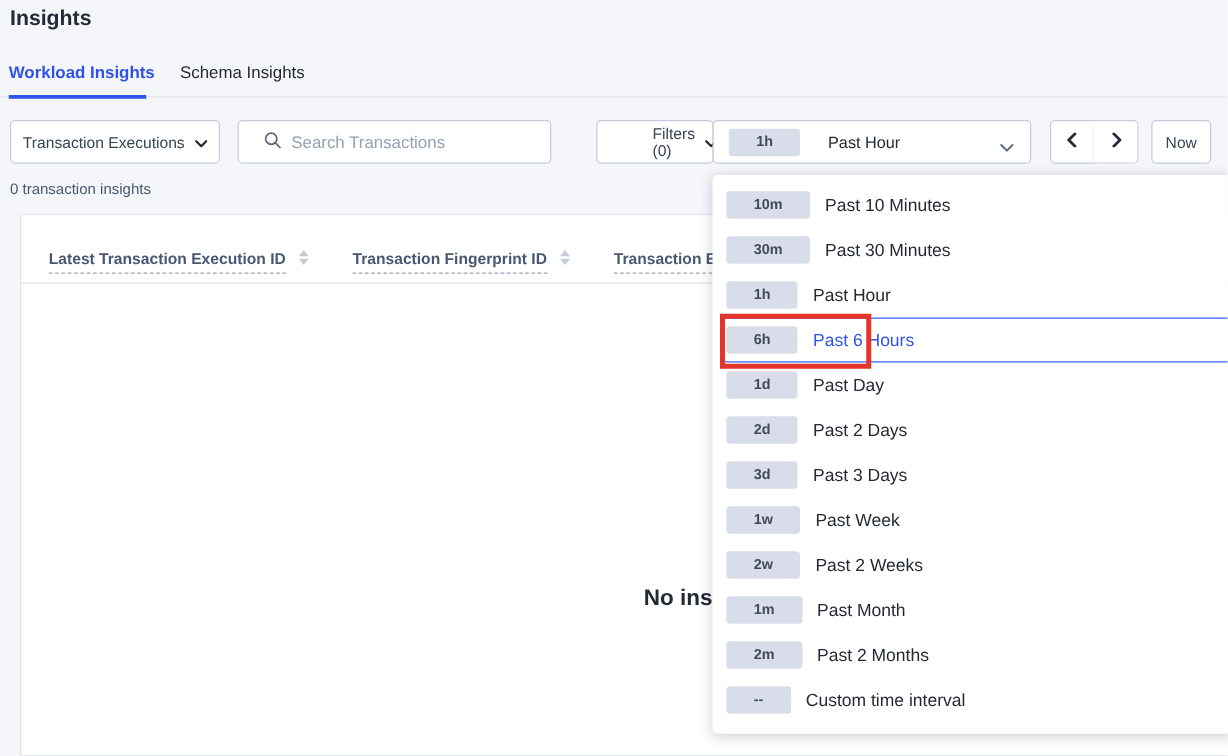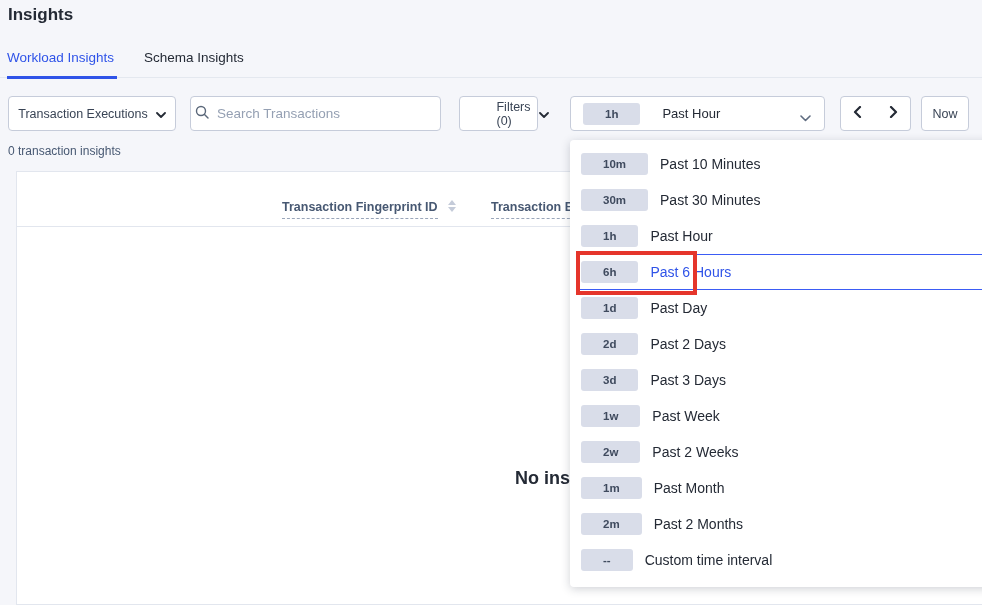--- a/index.html
+++ b/index.html
@@ -8,39 +8,39 @@
     position:relative; overflow:hidden;
     background:#f5f6fa;
     font-family:"Liberation Sans", sans-serif;
     color:#242a35;
   }
   .page-title { position:absolute; left:8px; top:5px; font-size:17px; font-weight:bold; color:#242a35; }
 
   
   .tabs-bar { position:absolute; left:0; top:44px; width:982px; height:34px; border-bottom:1px solid #e4e8ef; }
   .tab { position:absolute; top:6px; font-size:13.5px; cursor:pointer; }
-  .tab-active { left:7px; color:#2f53e8; font-weight:normal; }
+  .tab-active { left:7px; color:#2f53e8; font-weight:bold; }
   .tab-inactive { left:144px; color:#242a35; }
   .tab-underline { position:absolute; left:7px; bottom:-2px; width:110px; height:3px; background:#2f53e8; }
 
   
   .btn {
     position:absolute; top:96px; height:35px; background:#fff;
     border:1px solid #c6ccda; border-radius:4px;
     display:flex; align-items:center; justify-content:center; gap:8px;
     font-size:12.5px; font-weight:normal; color:#394455; cursor:pointer;
   }
   .sel-type { left:8px; width:168px; }
-  .search-box { left:190px; width:251px; justify-content:flex-start; padding:0 4px; font-weight:normal; }
+  .search-box { left:190px; width:251px; justify-content:flex-start; padding:0 20px; font-weight:normal; }
   .search-box input {
     border:none; outline:none; background:transparent; flex:1;
     font-family:"Liberation Sans", sans-serif; font-size:13.5px; color:#242a35;
   }
   .search-box input::placeholder { color:#95a0b3; }
-  .filters-btn { left:459px; width:79px;padding-left:48px; }
+  .filters-btn { left:477px; width:94px;padding-left:48px; }
   .time-picker { left:570px; width:255px; justify-content:flex-start; padding:0 12px; font-weight:normal; }
   .time-picker .tp-label { font-size:13px; color:#242a35; margin-left:14px; }
   .time-picker .tp-chevron { position:absolute; right:13px; top:14px; }
   .nav-prev { left:840px; width:36px; border-radius:4px 0 0 4px; }
   .nav-next { left:875px; width:36px; border-radius:0 4px 4px 0; border-left:none; }
   .now-btn { left:921px; width:48px; }
 
   .badge {
     min-width:30px; height:22px; padding:0 22px; border-radius:3px;
     background:#d9dde9; color:#3f4a5e; font-size:11.5px; font-weight:bold;
@@ -148,20 +148,27 @@
   </span>
 </div>
 <div class="btn now-btn">
   <span>Now</span>
 </div>
 
 <div class="count-text">0 transaction insights</div>
 
 <div class="table-card">
   <div class="thead">
+    <div class="th th1">
+      <span class="th-label">Latest Transaction Execution ID</span>
+      <span class="sort">
+          <span class="tri-up"></span>
+          <span class="tri-down"></span>
+        </span>
+    </div>
     <div class="th th2">
       <span class="th-label">Transaction Fingerprint ID</span>
       <span class="sort">
           <span class="tri-up"></span>
           <span class="tri-down"></span>
         </span>
     </div>
     <div class="th th3">
       <span class="th-label">Transaction Ex</span>
     </div>

